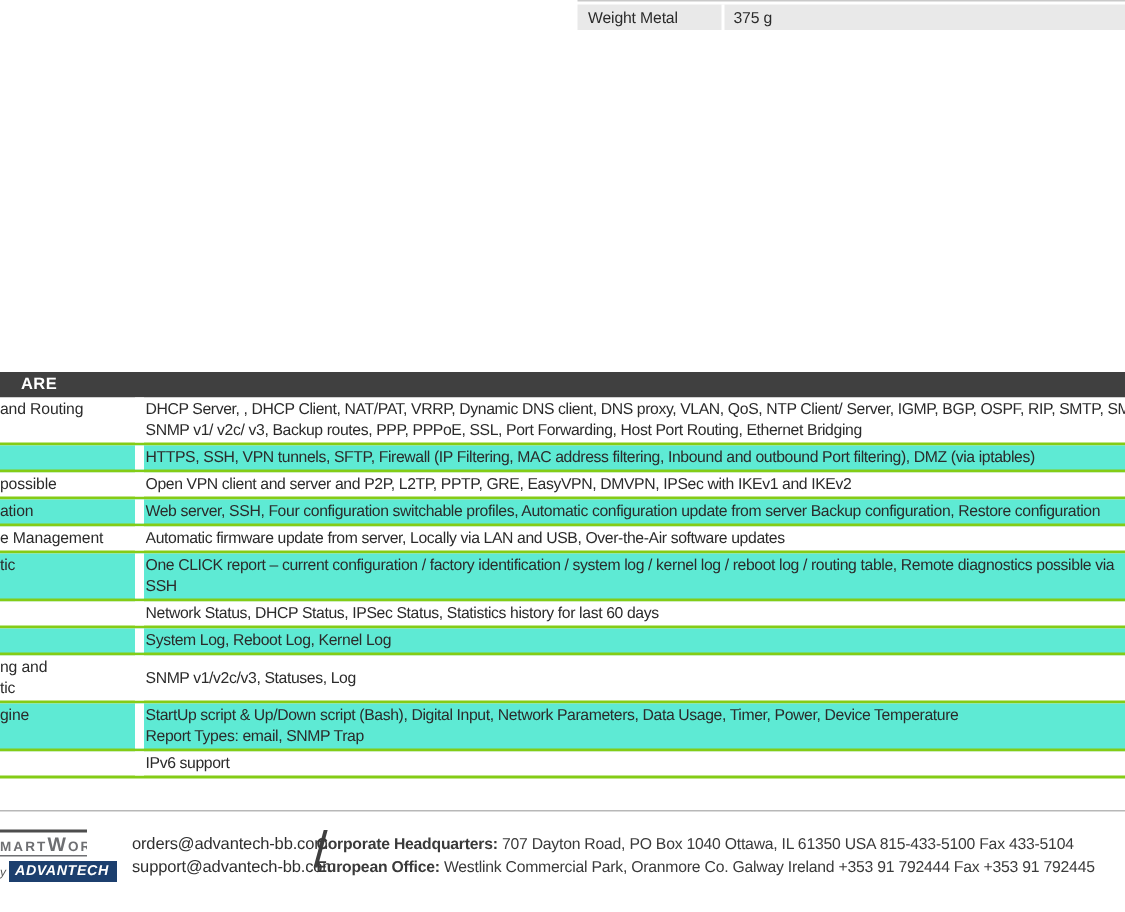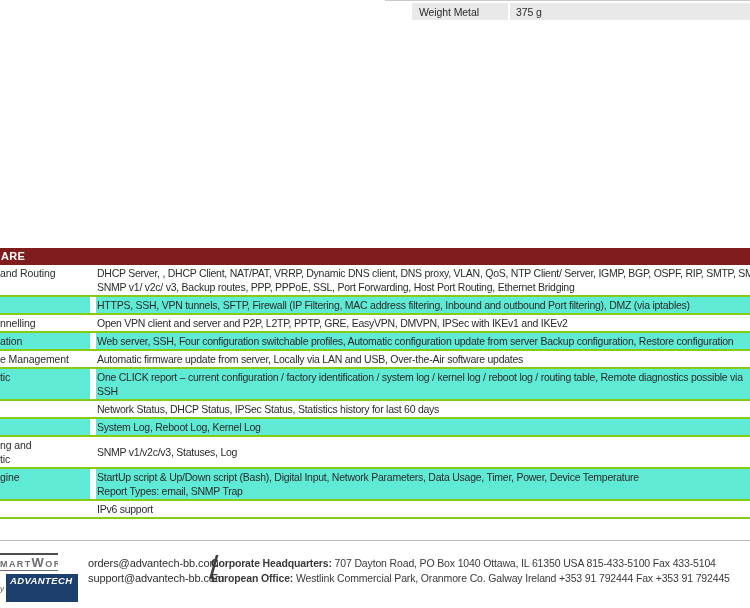--- a/index.html
+++ b/index.html
@@ -12,33 +12,33 @@
     color:#2b2b2b;
   }
 
   
   .top-table { position:absolute; left:385px; top:0; width:365px; }
   .top-sliver { height:1px; background:#c9c9c9; }
   .top-row {
     margin-top:2px;
     display:flex; align-items:center;
     background:#e9e9e9; height:17px;
-    font-size:10.5px; letter-spacing:-0.1px;margin-left:27px;
+    font-size:10.5px; letter-spacing:-0.1px;
   }
   .top-cell-label { width:89px; padding-left:7px; }
   .top-divider { width:2px; align-self:stretch; background:#ffffff; }
   .top-cell-value { flex:1; padding-left:6px; }
 
   
   .software { position:absolute; left:0; top:248px; width:750px; }
   .sw-header {
     height:17px; line-height:17px;
-    background:#7f1d1d; color:#ffffff;
+    background:#404040; color:#ffffff;
     font-weight:bold; font-size:11px;
-    padding-left:1px; letter-spacing:0.3px;
+    padding-left:14px; letter-spacing:0.3px;
   }
   .sw-row { display:flex; border-bottom:2px solid #84cc16; background:#ffffff; }
   .sw-row.shaded { background:#5eead4; }
   .sw-label {
     width:88px; flex:none;
     padding:1px 2px 1px 0;
     font-size:10.5px; line-height:14px; letter-spacing:-0.1px;
   }
   .sw-gap { width:6px; flex:none; background:#ffffff; }
   .sw-content {
@@ -64,21 +64,21 @@
     border-bottom:1px solid #6e6f72;
     padding:1px 0 1px 0;
     overflow:hidden; white-space:nowrap;
   }
   .brand-row { display:flex; align-items:center; margin-top:3px; }
   .powered-frag { font-size:8px; font-style:italic; color:#555; margin-right:2px; }
   .adv-box {
     background:#1c3f6e; color:#ffffff;
     font-weight:bold; font-style:italic;
     font-size:9.5px; line-height:12px;
-    padding:1px 5px 15px 4px; letter-spacing:0.4px;
+    padding:1px 5px 1px 4px; letter-spacing:0.4px;
   }
 
   .emails { position:absolute; left:88px; top:16px; font-size:11px; line-height:14.5px; color:#2f2f2f; letter-spacing:-0.1px; }
   .slash {
     position:absolute; left:209px; top:8px;
     font-size:34px; line-height:38px; color:#3f3f3f;
   }
   .offices { position:absolute; left:211px; top:16px; font-size:10.5px; line-height:14.5px; color:#3a3a3a; letter-spacing:-0.15px; white-space:nowrap; }
   .offices .office-label { font-weight:bold; }
 </style>
@@ -115,21 +115,21 @@
           <div class="sw-label"></div>
           <div class="sw-gap"></div>
           <div class="sw-content">
             <div class="lines">
               <div class="line">HTTPS, SSH, VPN tunnels, SFTP, Firewall (IP Filtering, MAC address filtering, Inbound and outbound Port filtering), DMZ (via iptables)</div>
             </div>
           </div>
         </div>
         <div class="sw-row">
           <div class="sw-label">
-            <div class="line">nnelling</div>
+            <div class="line">possible</div>
           </div>
           <div class="sw-gap"></div>
           <div class="sw-content">
             <div class="lines">
               <div class="line">Open VPN client and server and P2P, L2TP, PPTP, GRE, EasyVPN, DMVPN, IPSec with IKEv1 and IKEv2</div>
             </div>
           </div>
         </div>
         <div class="sw-row shaded">
           <div class="sw-label">

